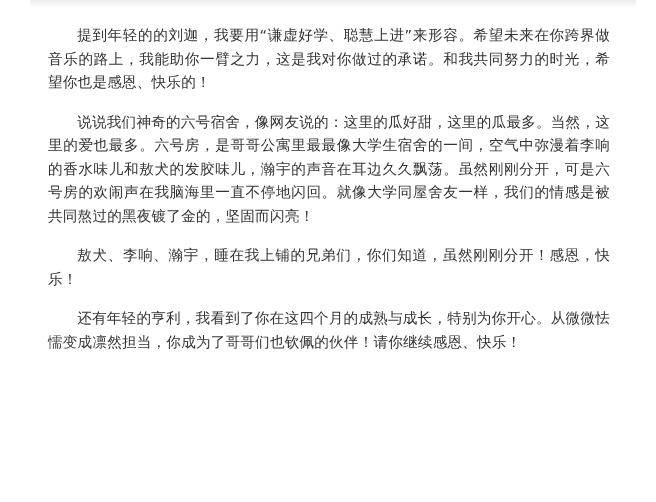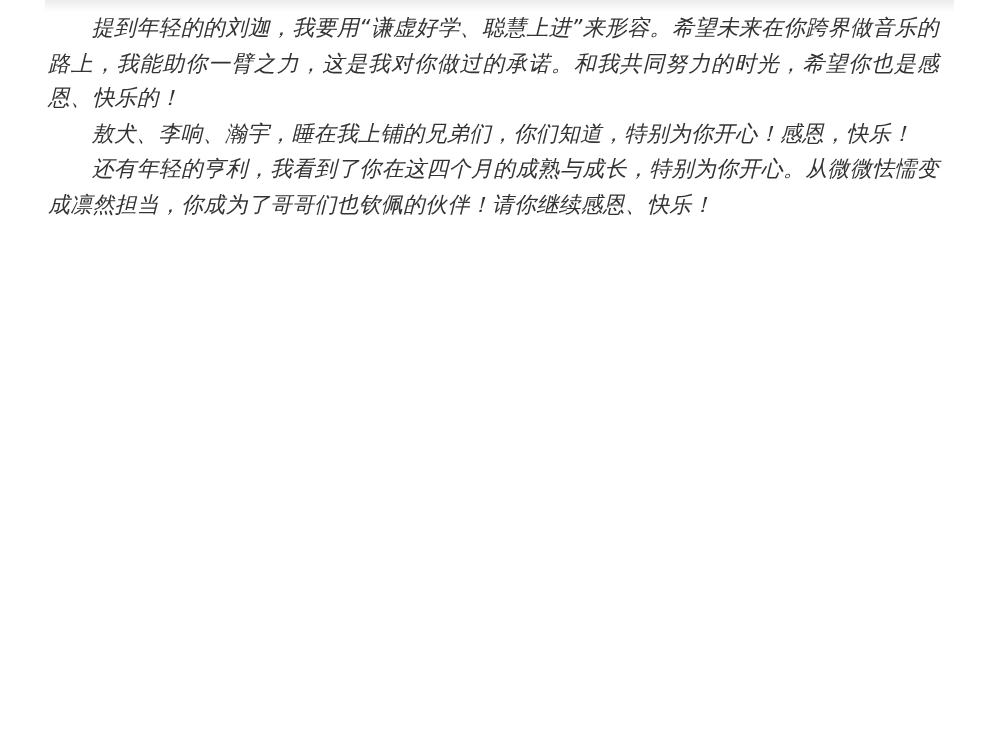--- a/index.html
+++ b/index.html
@@ -27,28 +27,28 @@
     left: 32px;
     top: 7px;
     width: 594px;
     color: #333333;
     font-size: 14.6px;
     line-height: 23.5px;
     letter-spacing: 0.2px;
     text-align: justify;
   }
   .article p {
-    margin: 0;
+    margin: 16px;
     text-indent: 2em;
-    font-style: italic;
   }
 </style>
 </head>
 <body>
 
 <div class="top-shadow"></div>
 
 <div class="article">
   <p>提到年轻的的刘迦，我要用“谦虚好学、聪慧上进”来形容。希望未来在你跨界做音乐的路上，我能助你一臂之力，这是我对你做过的承诺。和我共同努力的时光，希望你也是感恩、快乐的！</p>
-  <p>敖犬、李响、瀚宇，睡在我上铺的兄弟们，你们知道，特别为你开心！感恩，快乐！</p>
+  <p>说说我们神奇的六号宿舍，像网友说的：这里的瓜好甜，这里的瓜最多。当然，这里的爱也最多。六号房，是哥哥公寓里最最像大学生宿舍的一间，空气中弥漫着李响的香水味儿和敖犬的发胶味儿，瀚宇的声音在耳边久久飘荡。虽然刚刚分开，可是六号房的欢闹声在我脑海里一直不停地闪回。就像大学同屋舍友一样，我们的情感是被共同熬过的黑夜镀了金的，坚固而闪亮！</p>
+  <p>敖犬、李响、瀚宇，睡在我上铺的兄弟们，你们知道，虽然刚刚分开！感恩，快乐！</p>
   <p>还有年轻的亨利，我看到了你在这四个月的成熟与成长，特别为你开心。从微微怯懦变成凛然担当，你成为了哥哥们也钦佩的伙伴！请你继续感恩、快乐！</p>
 
 </div>
 
 </body></html>

